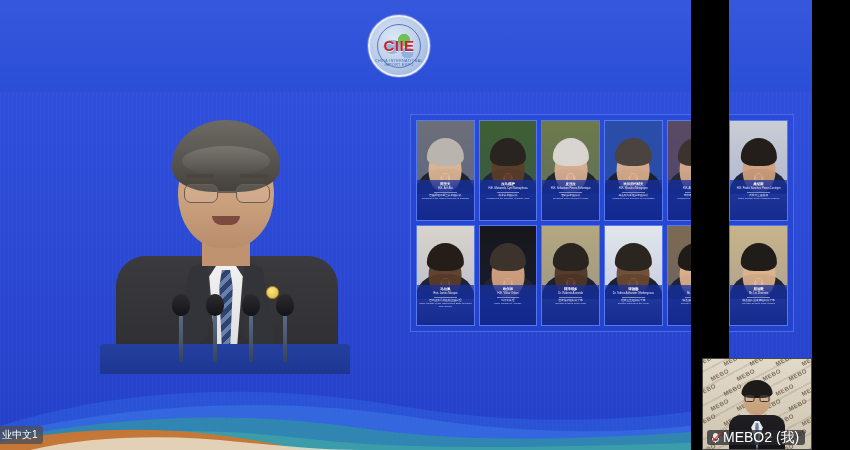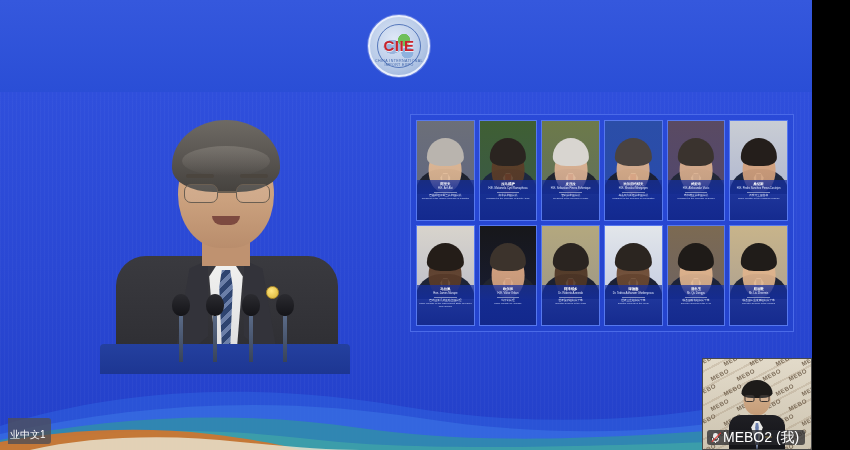--- a/index.html
+++ b/index.html
@@ -1,19 +1,19 @@
 <!DOCTYPE html>
 <html><head>
 <meta charset="utf-8">
 <style>
   * { margin:0; padding:0; box-sizing:border-box; }
   html,body { width:850px; height:450px; overflow:hidden; background:#000; }
   body { font-family:"Liberation Sans", sans-serif; }
 
-  #screen { position:relative; width:850px; height:450px; background:#8b5cf6; }
+  #screen { position:relative; width:729px; height:450px; background:#8b5cf6; }
 
   
   #broadcast {
     position:absolute; left:0; top:0; width:812px; height:450px;
     background:#2b4fd8; overflow:hidden;
   }
 
   
   #header {
     position:absolute; left:0; top:0; width:100%; height:92px;
@@ -255,23 +255,23 @@
     border:1.1px solid #e8e8e8; border-top:none; border-radius:0 0 5px 5px;
   }
   .mic-mute .base{ position:absolute; left:4px; top:9.6px; width:1.1px; height:2.2px; background:#e8e8e8; }
   .mic-mute .slash{
     position:absolute; left:-1px; top:5.5px; width:12.5px; height:1.4px;
     background:#e03a36; transform:rotate(-45deg); border-radius:1px;
   }
 
   
   #corner-caption{
-    position:absolute; left:8px; bottom:6px; z-index:25;
+    position:absolute; left:0; bottom:6px; z-index:25;
     background:rgba(78,78,86,.78); color:#fff; font-size:10px;
-    padding:10px 5px 2px 2px; border-radius:0 3px 3px 0; white-space:nowrap;text-align:right;
+    padding:2px 5px 2px 2px; border-radius:0 3px 3px 0; white-space:nowrap;text-align:right;
   }
 
   
   #black-bar{
     position:absolute; right:0; top:0; width:38px; height:450px; background:#000; z-index:20;
   }
 </style>
 </head>
 <body>
 

